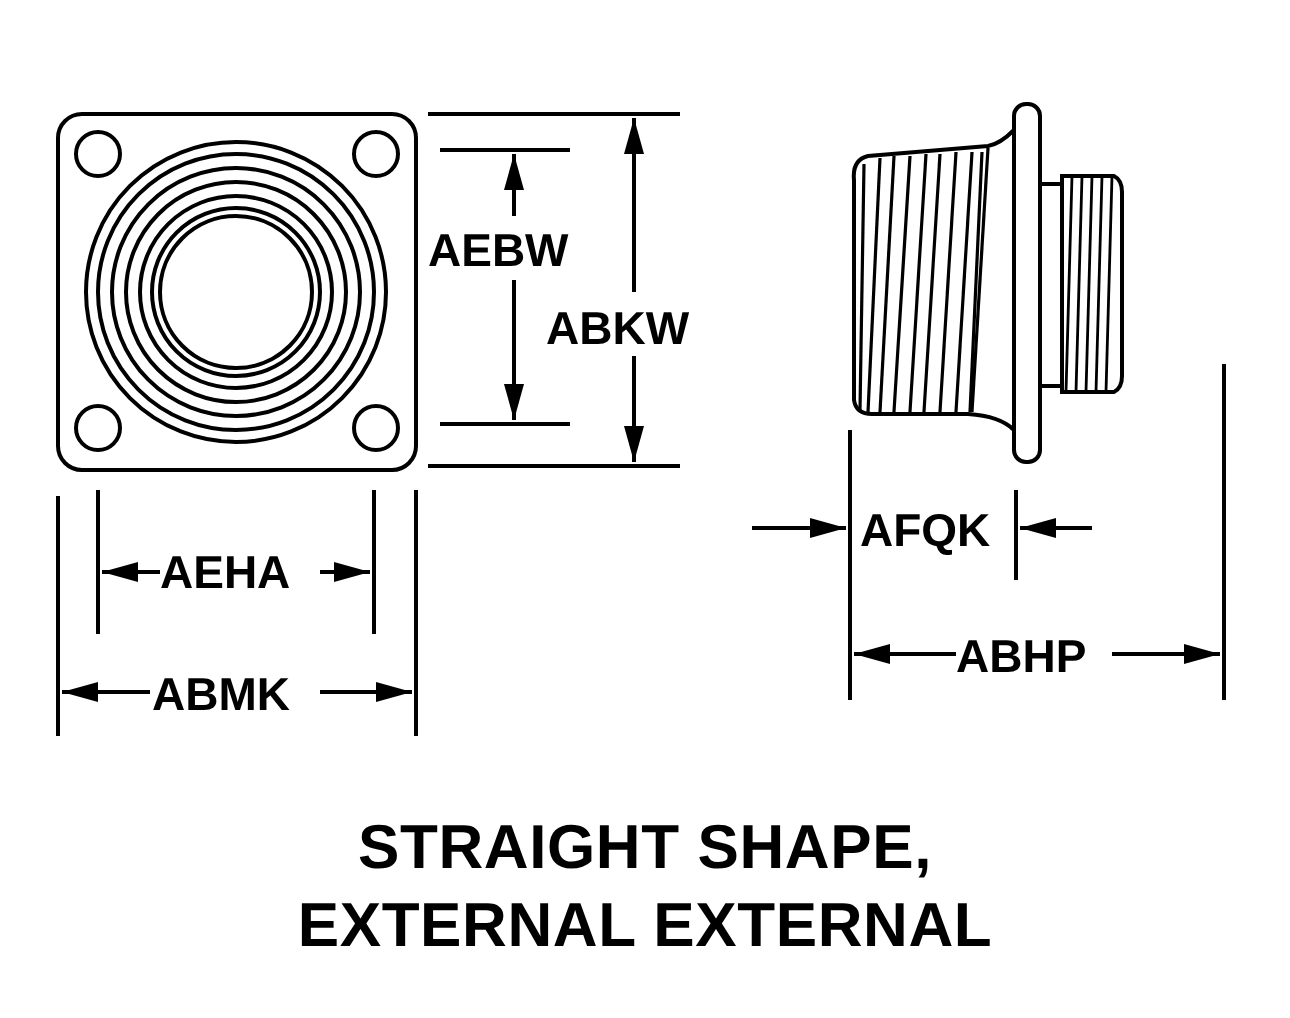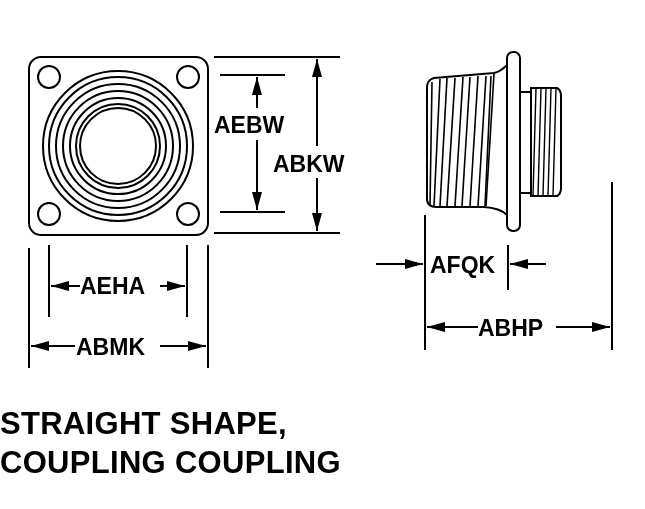--- a/index.html
+++ b/index.html
@@ -1,20 +1,20 @@
 <!DOCTYPE html>
 <html><head>
   <meta charset="utf-8">
   <style>
     html, body { margin: 0; padding: 0; background: #ffffff; }
     body { width: 645px; height: 509px; position: relative; overflow: hidden; }
     #diagram { position: absolute; left: 0; top: 0; }
     .dim-label { font-family: "Liberation Sans", sans-serif; font-weight: bold; font-size: 23px; fill: #000; }
     .caption {
-      position: absolute; left: 0; width: 645px; 
+      position: absolute; left: 0; width: 645px; text-align: center;
       font-family: "Liberation Sans", sans-serif; font-weight: bold;
       font-size: 31px; line-height: 38px; color: #000; letter-spacing: 0.3px;
     }
   </style>
 </head>
 <body>
 
 <svg id="diagram" width="645" height="509" viewBox="0 0 645 509" xmlns="http://www.w3.org/2000/svg">
   <defs>
     <marker id="arr" markerWidth="10" markerHeight="8" refX="10" refY="4" orient="auto-start-reverse" markerUnits="userSpaceOnUse">
@@ -109,13 +109,13 @@
     <line x1="376" y1="264" x2="423" y2="264" marker-end="url(#arrL)"></line>
     <line x1="546" y1="264" x2="510" y2="264" marker-end="url(#arrL)"></line>
     <line x1="478" y1="327" x2="427" y2="327" marker-end="url(#arrL)"></line>
     <line x1="556" y1="327" x2="610" y2="327" marker-end="url(#arrL)"></line>
   </g>
   <text class="dim-label" x="430" y="273">AFQK</text>
   <text class="dim-label" x="478" y="336">ABHP</text>
 </svg>
 
 <div class="caption" style="top:405px;">STRAIGHT SHAPE,</div>
-<div class="caption" style="top:444px;">COUPLING COUPLING</div>
+<div class="caption" style="top:444px;">EXTERNAL EXTERNAL</div>
 
 </body></html>

